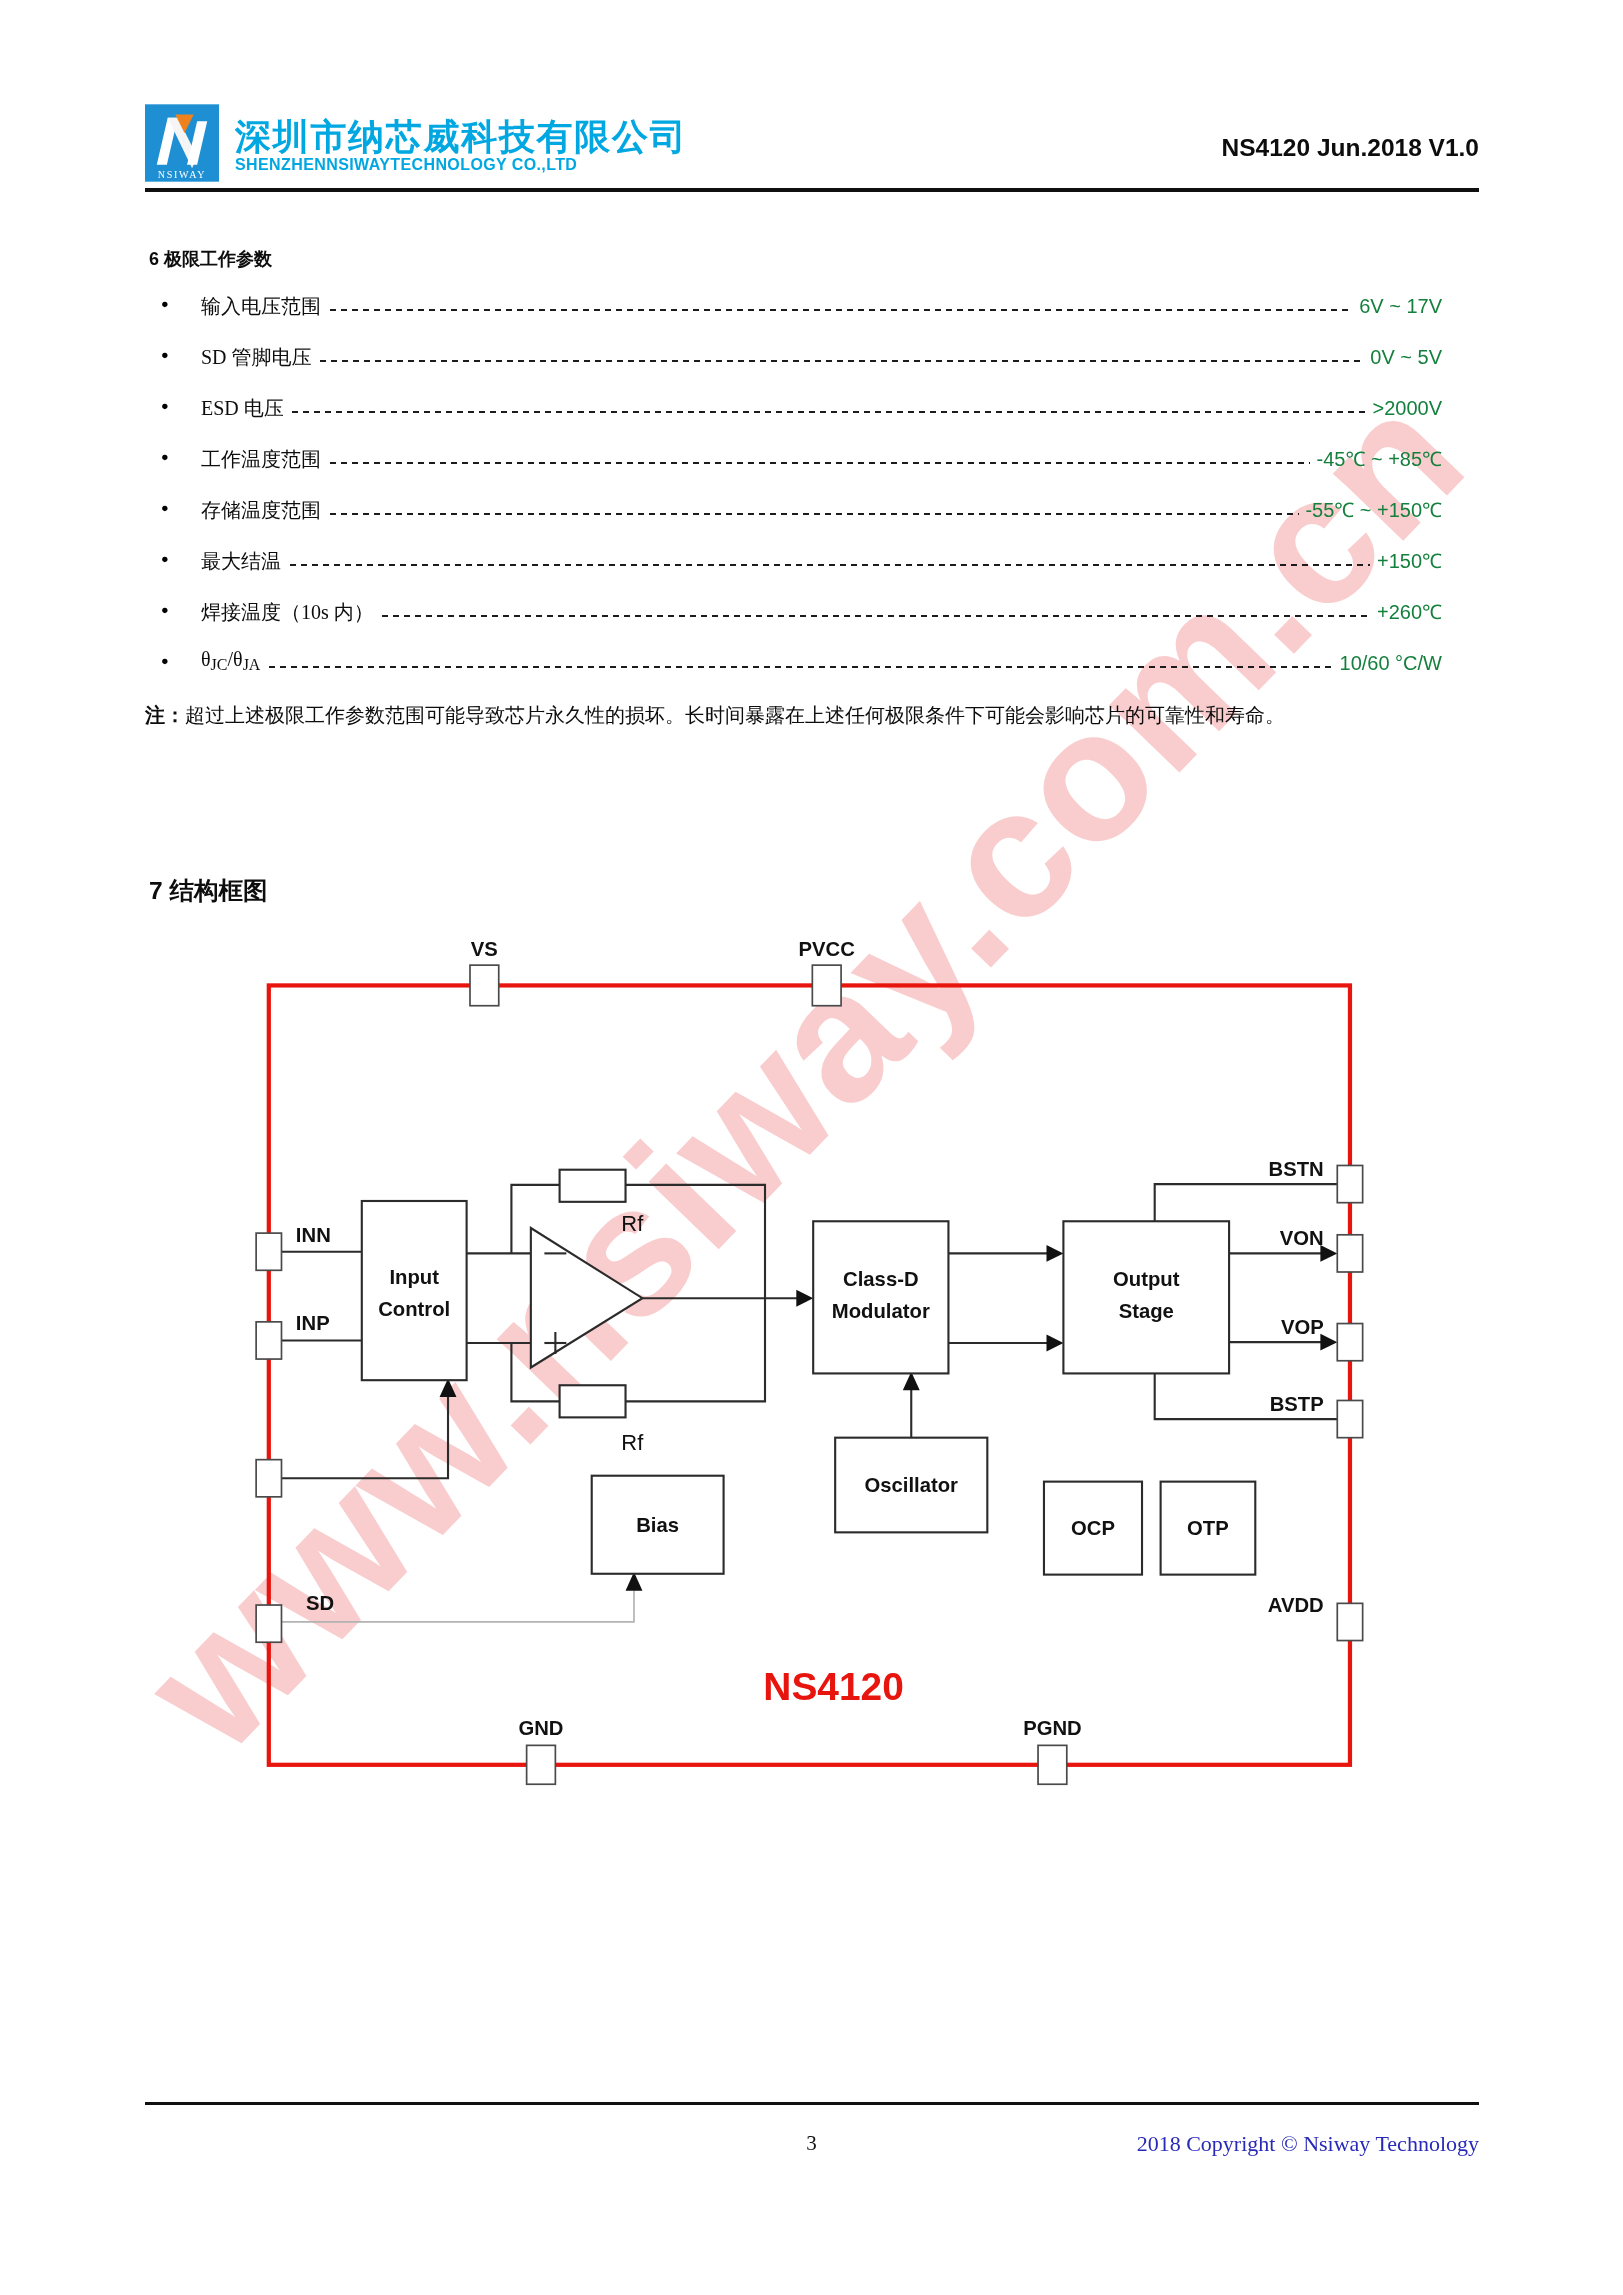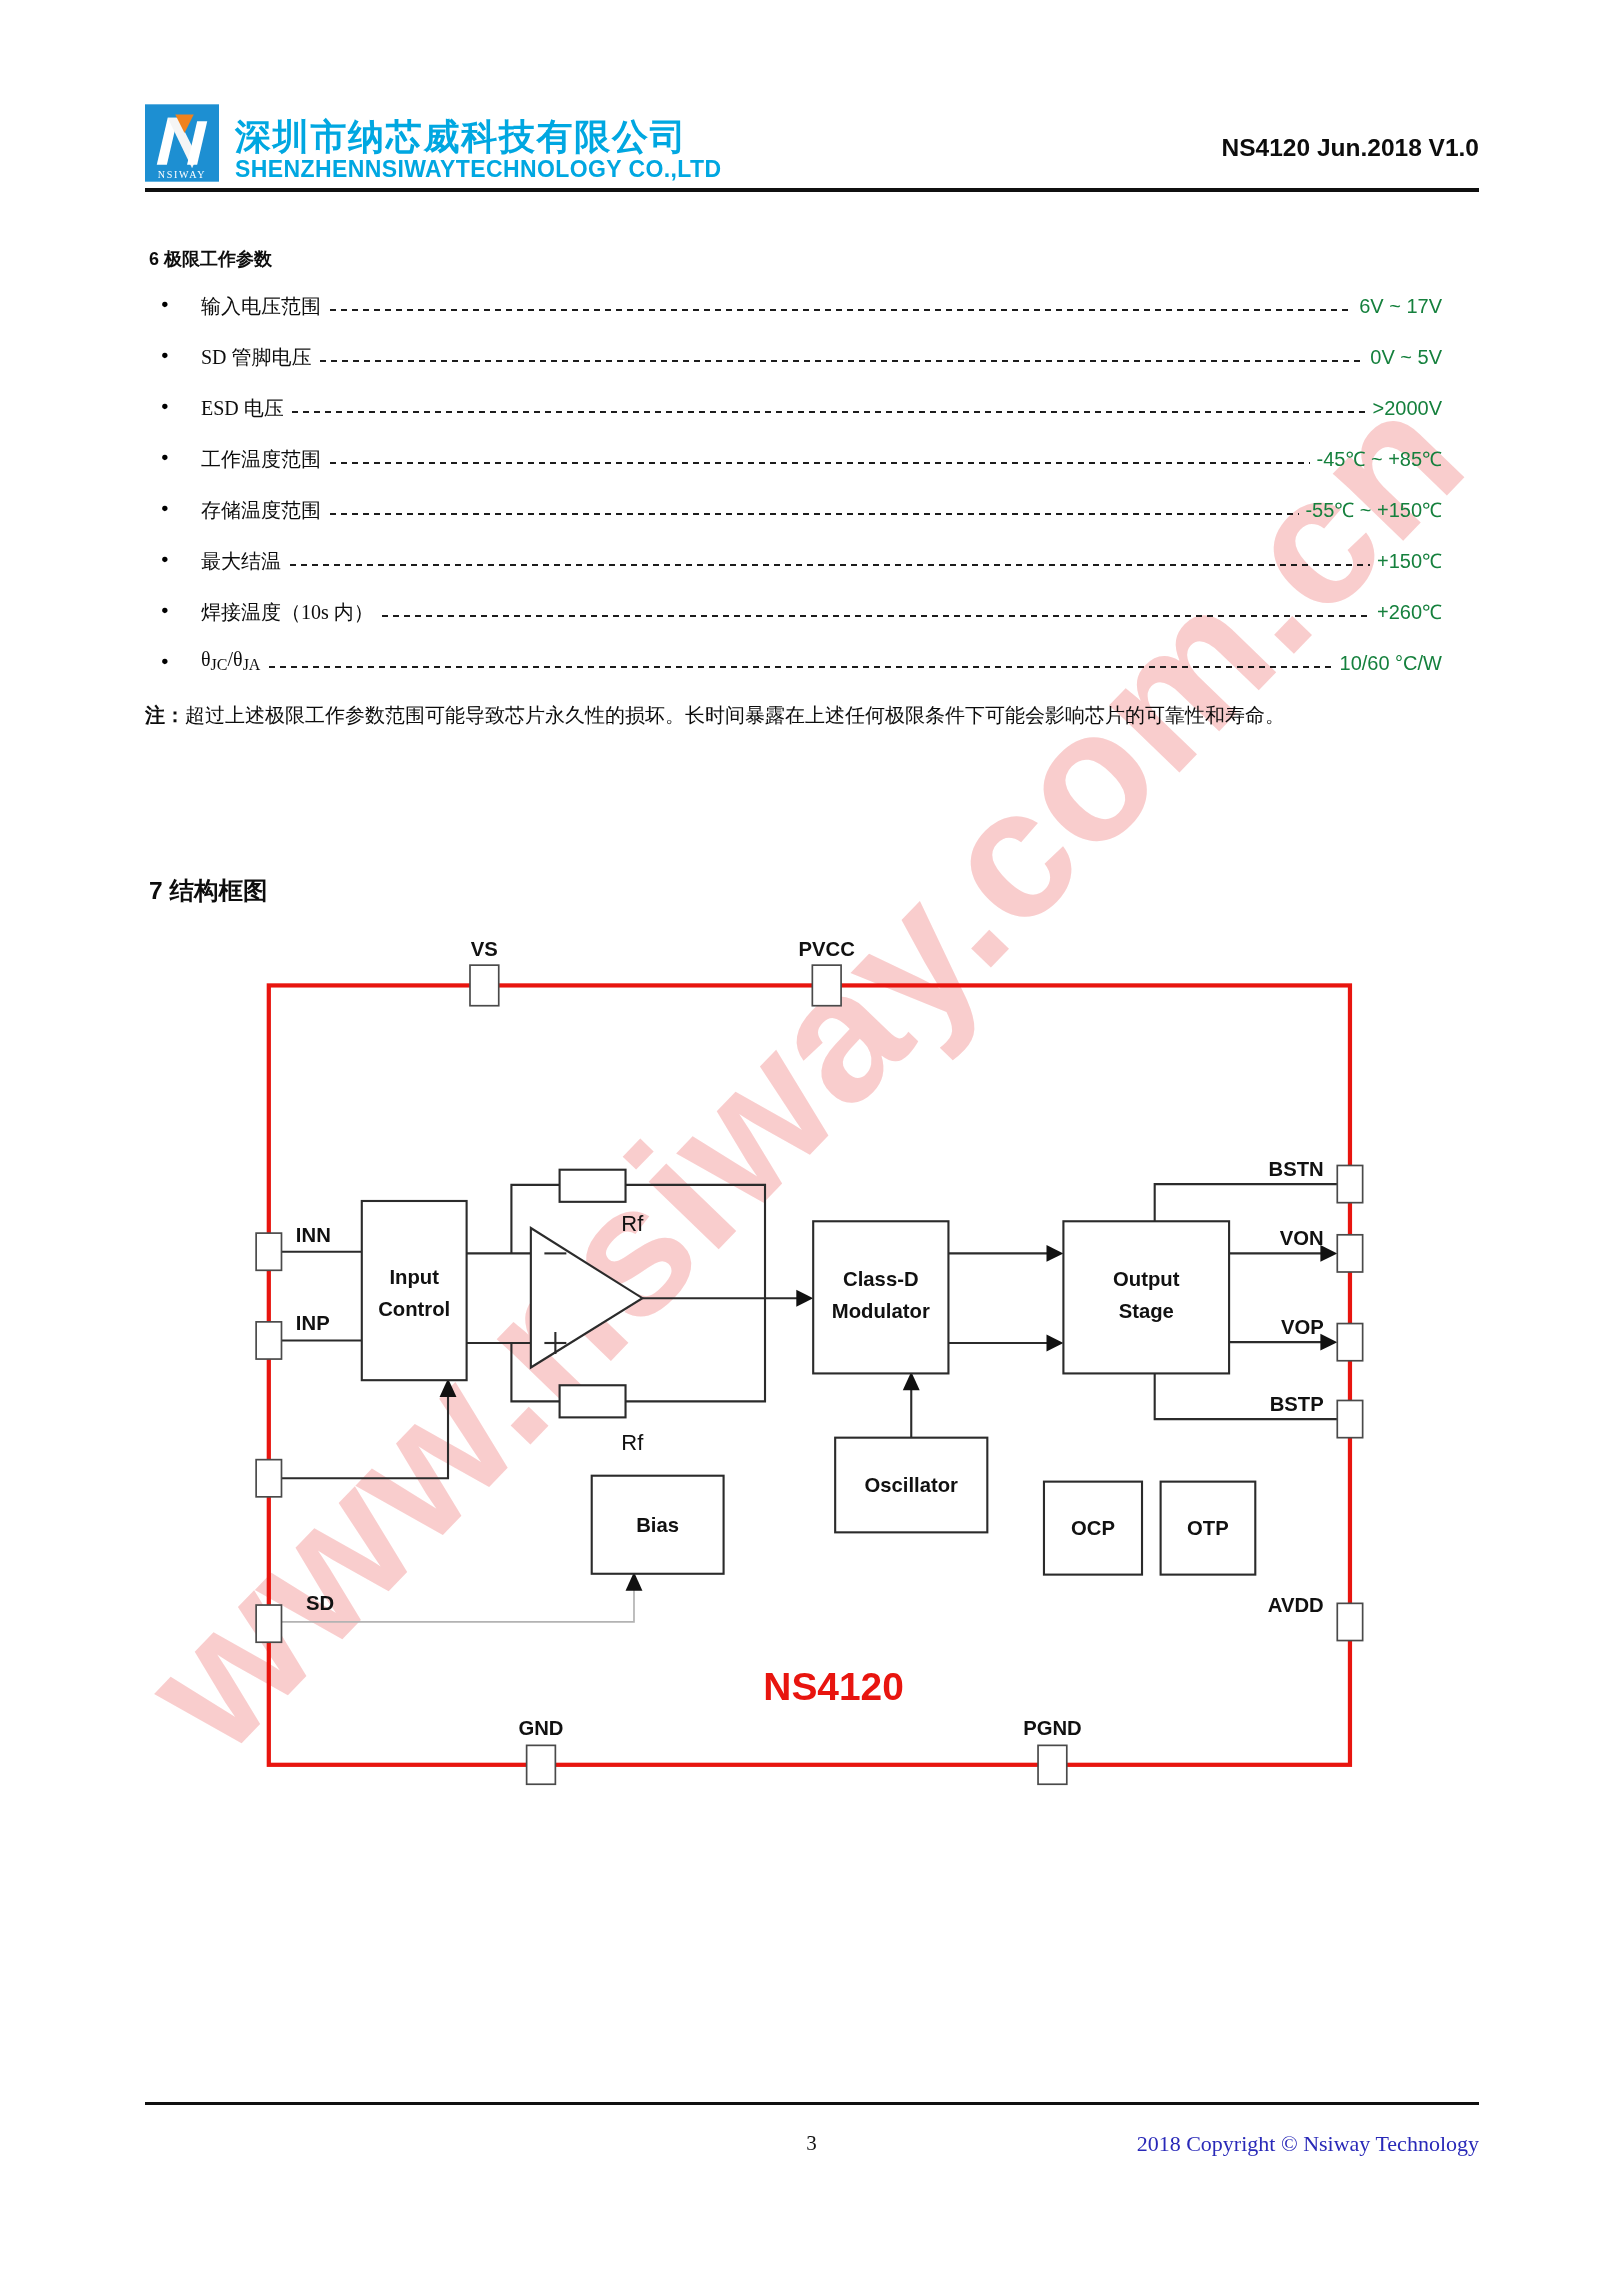--- a/index.html
+++ b/index.html
@@ -20,21 +20,21 @@
   .content { position:absolute; inset:0; z-index:2; }
   
   .logo-box { position:absolute; left:145px; top:104px; width:74px; height:60px; }
   .company-cn {
     position:absolute; left:235px; top:113px;
     font-size:36px; font-weight:bold; color:#00a7e1; letter-spacing:1.7px;
     font-family:"Liberation Sans", sans-serif;
   }
   .company-en {
     position:absolute; left:235px; top:156px;
-    font-size:23px; font-weight:bold; color:#00a7e1; letter-spacing:0.4px;
+    font-size:16px; font-weight:bold; color:#00a7e1; letter-spacing:0.4px;
   }
   .doc-ref {
     position:absolute; right:144px; top:134px;
     font-size:24.5px; font-weight:bold; color:#0d0d0d;
   }
   .header-rule { position:absolute; left:145px; top:188px; width:1334px; height:4.2px; background:#101010; }
   
   .sec6-title {
     position:absolute; left:149px; top:211px;
     font-size:18px; font-weight:bold; color:#0d0d0d;

